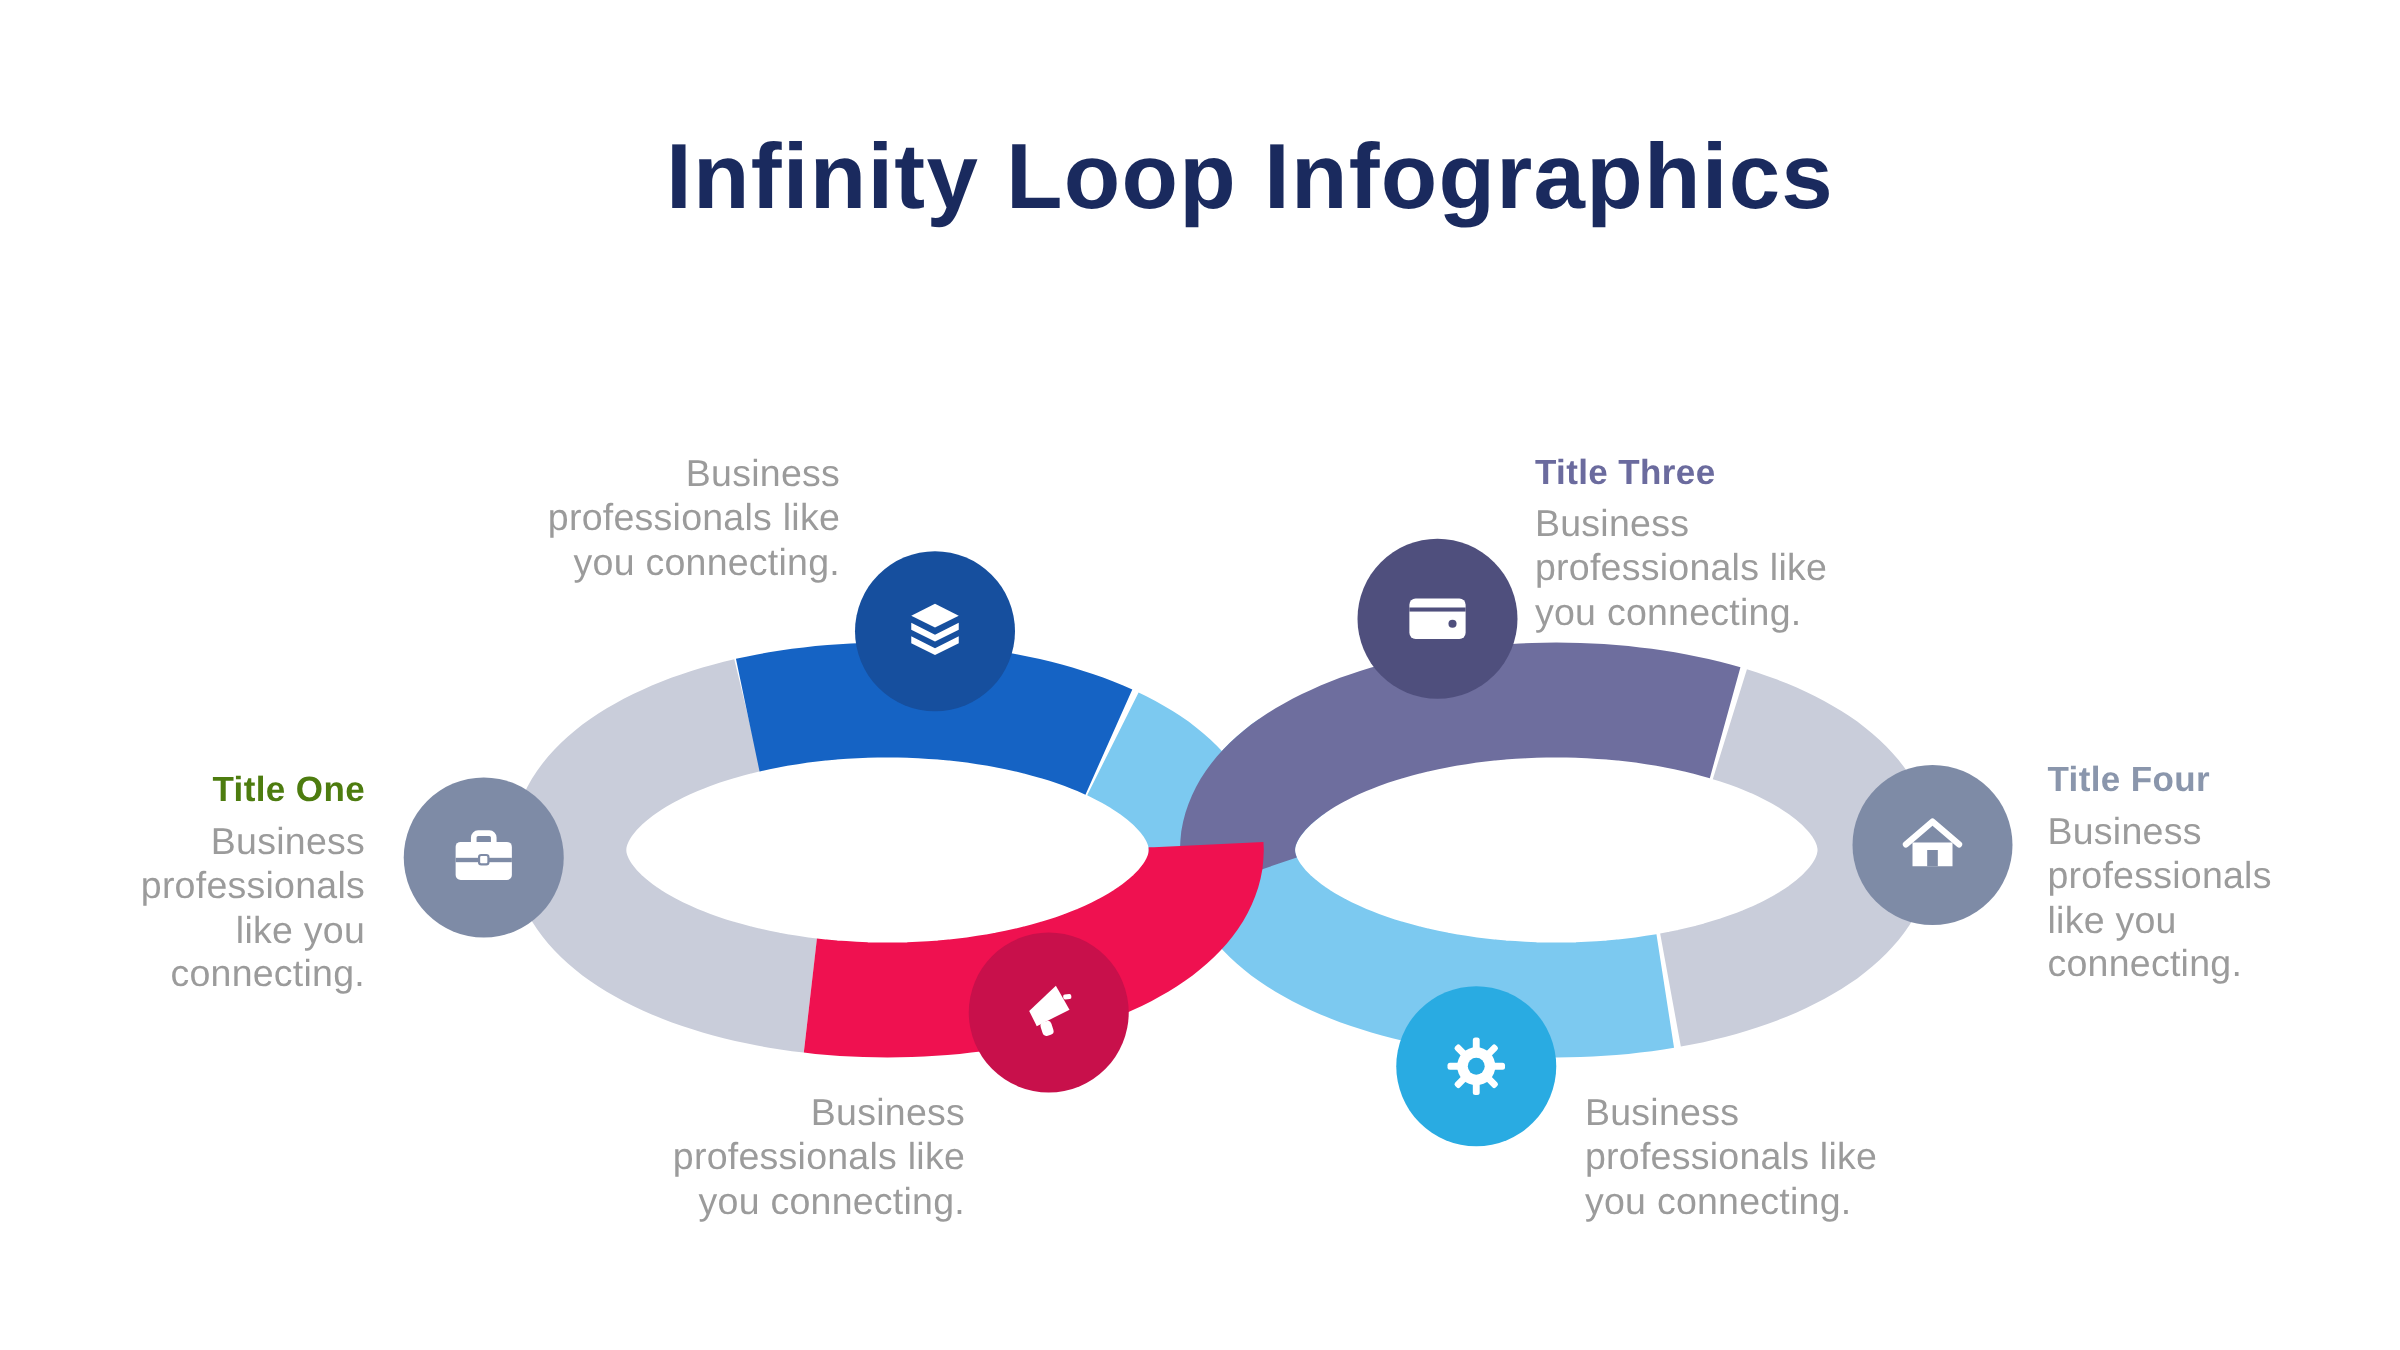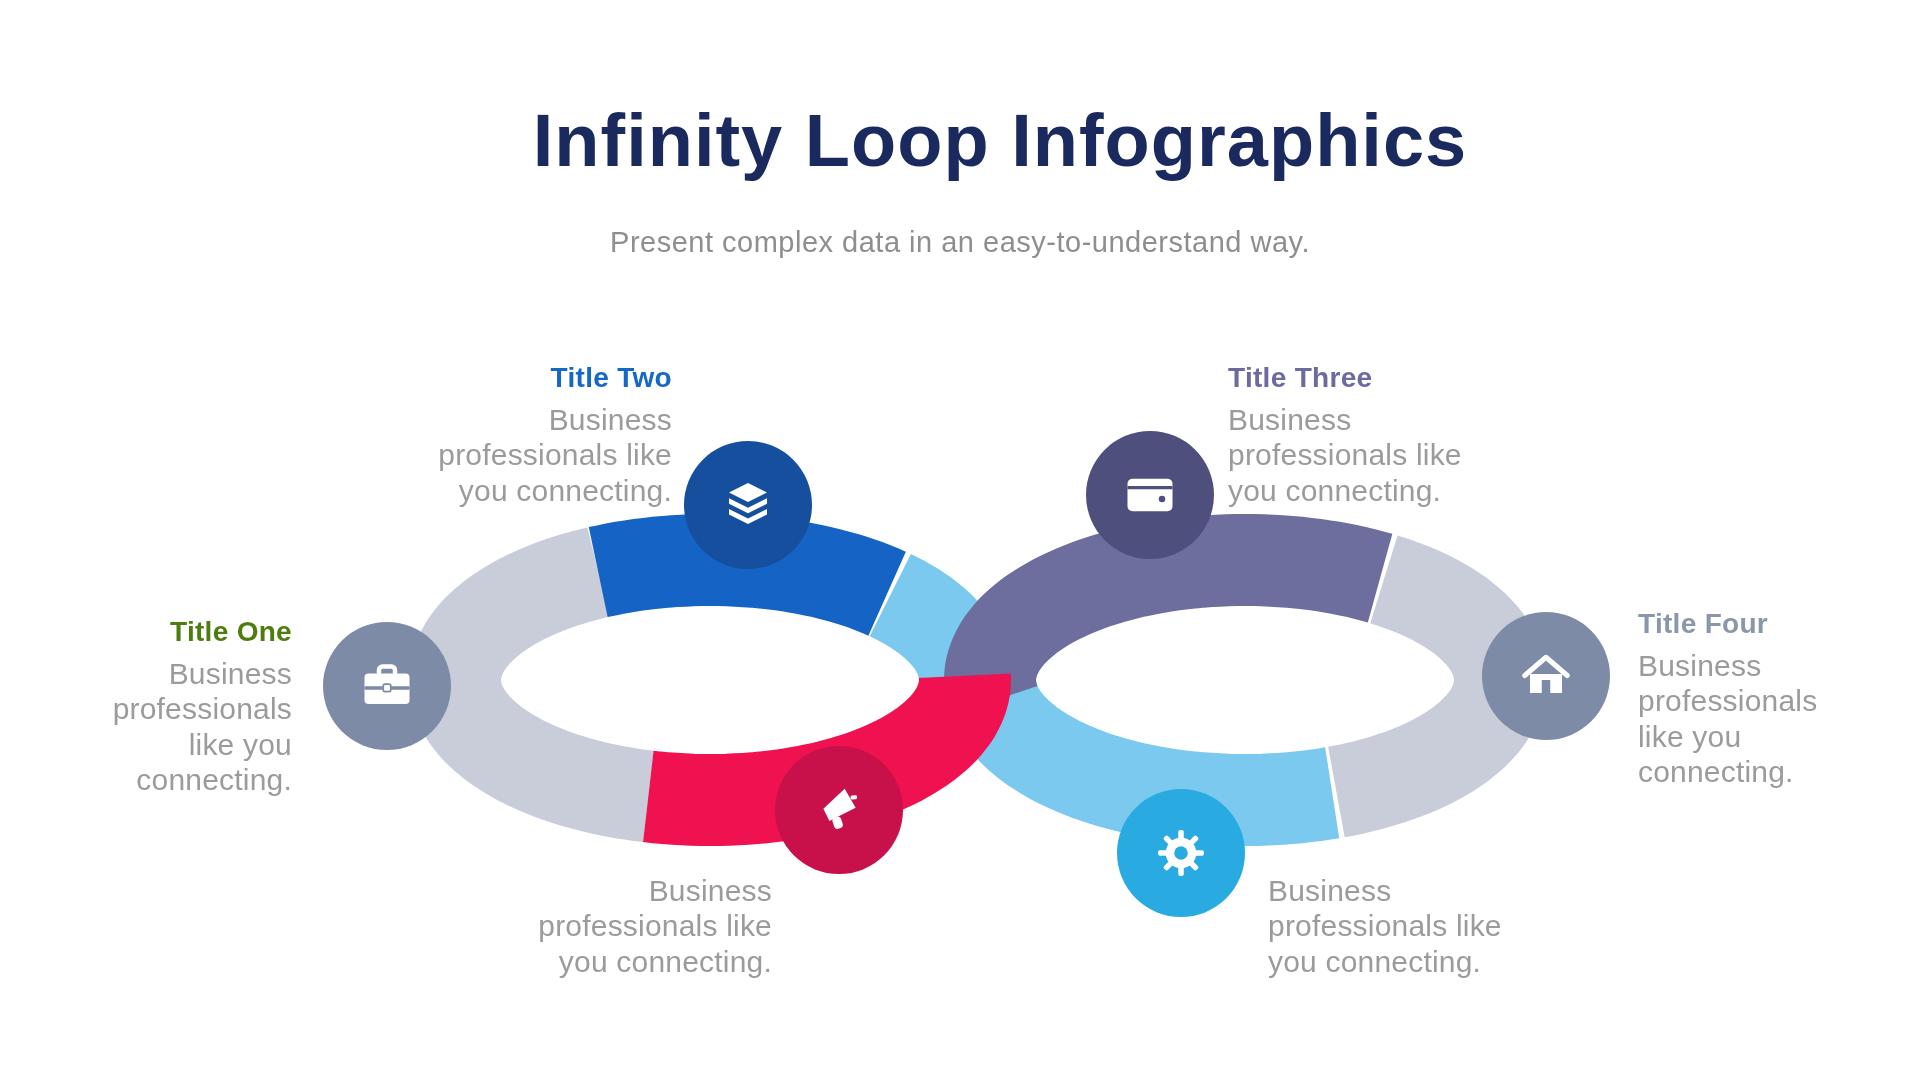--- a/index.html
+++ b/index.html
@@ -26,39 +26,37 @@
   .align-left{text-align:left;}
   .item-title{font-size:28px;font-weight:700;margin-bottom:8px;letter-spacing:0.3px;}
   .item-desc{font-size:30px;color:#9B9B9B;line-height:1.18;letter-spacing:0.2px;}
 </style>
 </head>
 <body>
 
 <div class="canvas">
 
   <div class="main-title">Infinity Loop Infographics</div>
-  <div class="subtitle">Present complex data in an easy-to-understand way.</div>
 
   <svg class="loop-svg" viewBox="0 0 1920 1080">
       <path d="M648.3,796.4 L639.7,795.4 L631.2,794.1 L622.8,792.8 L614.5,791.3 L606.3,789.6 L598.2,787.9 L590.3,786.0 L582.5,783.9 L574.9,781.8 L567.4,779.5 L560.1,777.1 L553.0,774.6 L546.1,771.9 L539.4,769.2 L532.9,766.3 L526.6,763.4 L520.5,760.3 L514.7,757.1 L509.1,753.9 L503.7,750.5 L498.6,747.1 L493.7,743.6 L489.2,740.0 L484.8,736.3 L480.8,732.6 L477.0,728.8 L473.6,725.0 L470.4,721.0 L467.5,717.1 L464.9,713.1 L462.6,709.0 L460.6,704.9 L458.9,700.8 L457.5,696.7 L456.4,692.5 L455.6,688.4 L455.2,684.2 L455.0,680.0 L455.2,675.8 L455.6,671.6 L456.4,667.5 L457.5,663.3 L458.9,659.2 L460.6,655.1 L462.6,651.0 L464.9,646.9 L467.5,642.9 L470.4,639.0 L473.6,635.0 L477.0,631.2 L480.8,627.4 L484.8,623.7 L489.2,620.0 L493.7,616.4 L498.6,612.9 L503.7,609.5 L509.1,606.1 L514.7,602.9 L520.5,599.7 L526.6,596.6 L532.9,593.7 L539.4,590.8 L546.1,588.1 L553.0,585.4 L560.1,582.9 L567.4,580.5 L574.9,578.2 L582.5,576.1 L590.3,574.0 L598.2,572.1" fill="none" stroke="#C9CDDA" stroke-width="92" stroke-linecap="butt"></path>
       <path d="M598.2,572.1 L606.3,570.4 L614.5,568.7 L622.8,567.2 L631.2,565.9 L639.7,564.6 L648.3,563.6 L657.0,562.6 L665.7,561.8 L674.5,561.2 L683.3,560.7 L692.2,560.3 L701.1,560.1 L710.0,560.0 L718.9,560.1 L727.8,560.3 L736.7,560.7 L745.5,561.2 L754.3,561.8 L763.0,562.6 L771.7,563.6 L780.3,564.6 L788.8,565.9 L797.2,567.2 L805.5,568.7 L813.7,570.4 L821.8,572.1 L829.7,574.0 L837.5,576.1 L845.1,578.2 L852.6,580.5 L859.9,582.9 L867.0,585.4 L873.9,588.1 L880.6,590.8 L887.1,593.7" fill="none" stroke="#1563C4" stroke-width="92" stroke-linecap="butt"></path>
       <path d="M890.3,595.1 L896.5,598.2 L902.5,601.3 L908.2,604.5 L913.7,607.8 L918.9,611.2 L923.9,614.6 L928.6,618.2 L933.0,621.8 L937.2,625.5 L941.1,629.3 L944.7,633.1 L948.1,637.0 L951.1,640.9 L953.9,644.9 L956.3,648.9 L958.5,653.0 L960.3,657.1 L961.9,661.2 L963.1,665.4 L964.0,669.5 L964.7,673.7 L965.0,677.9 L965.0,682.1 L964.7,686.3" fill="none" stroke="#7CC9F0" stroke-width="92" stroke-linecap="butt"></path>
       <path d="M1383.9,579.4 L1391.3,581.7 L1398.5,584.2 L1405.5,586.7 L1412.3,589.4 L1418.9,592.2 L1425.3,595.1 L1431.5,598.2 L1437.5,601.3 L1443.2,604.5 L1448.7,607.8 L1453.9,611.2 L1458.9,614.6 L1463.6,618.2 L1468.0,621.8 L1472.2,625.5 L1476.1,629.3 L1479.7,633.1 L1483.1,637.0 L1486.1,640.9 L1488.9,644.9 L1491.3,648.9 L1493.5,653.0 L1495.3,657.1 L1496.9,661.2 L1498.1,665.4 L1499.0,669.5 L1499.7,673.7 L1500.0,677.9 L1500.0,682.1 L1499.7,686.3 L1499.0,690.5 L1498.1,694.6 L1496.9,698.8 L1495.3,702.9 L1493.5,707.0 L1491.3,711.1 L1488.9,715.1 L1486.1,719.1 L1483.1,723.0 L1479.7,726.9 L1476.1,730.7 L1472.2,734.5 L1468.0,738.2 L1463.6,741.8 L1458.9,745.4 L1453.9,748.8 L1448.7,752.2 L1443.2,755.5 L1437.5,758.7 L1431.5,761.8 L1425.3,764.9 L1418.9,767.8 L1412.3,770.6 L1405.5,773.3 L1398.5,775.8 L1391.3,778.3 L1383.9,780.6 L1376.3,782.9 L1368.6,785.0 L1360.8,786.9 L1352.8,788.8 L1344.6,790.5 L1336.4,792.0" fill="none" stroke="#C9CDDA" stroke-width="92" stroke-linecap="butt"></path>
       <path d="M1332.2,792.8 L1323.8,794.1 L1315.3,795.4 L1306.7,796.4 L1298.0,797.4 L1289.3,798.2 L1280.5,798.8 L1271.7,799.3 L1262.8,799.7 L1253.9,799.9 L1245.0,800.0 L1236.1,799.9 L1227.2,799.7 L1218.3,799.3 L1209.5,798.8 L1200.7,798.2 L1192.0,797.4 L1183.3,796.4 L1174.7,795.4 L1166.2,794.1 L1157.8,792.8 L1149.5,791.3 L1141.3,789.6 L1133.2,787.9 L1125.3,786.0 L1117.5,783.9 L1109.9,781.8 L1102.4,779.5 L1095.1,777.1 L1088.0,774.6 L1081.1,771.9 L1074.4,769.2 L1067.9,766.3 L1061.6,763.4 L1055.5,760.3 L1049.7,757.1 L1044.1,753.9 L1038.7,750.5 L1033.6,747.1 L1028.7,743.6 L1024.2,740.0 L1019.8,736.3 L1015.8,732.6 L1012.0,728.8 L1008.6,725.0 L1005.4,721.0 L1002.5,717.1 L999.9,713.1 L997.6,709.0 L995.6,704.9 L993.9,700.8 L992.5,696.7 L991.4,692.5 L990.6,688.4 L990.2,684.2 L990.0,680.0 L990.2,675.8 L990.6,671.6 L991.4,667.5 L992.5,663.3 L993.9,659.2 L995.6,655.1 L997.6,651.0 L999.9,646.9 L1002.5,642.9 L1005.4,639.0 L1008.6,635.0 L1012.0,631.2 L1015.8,627.4 L1019.8,623.7 L1024.2,620.0 L1028.7,616.4 L1033.6,612.9" fill="none" stroke="#7CC9F0" stroke-width="92" stroke-linecap="butt"></path>
       <path d="M993.9,700.8 L992.5,696.7 L991.4,692.5 L990.6,688.4 L990.2,684.2 L990.0,680.0 L990.2,675.8 L990.6,671.6 L991.4,667.5 L992.5,663.3 L993.9,659.2 L995.6,655.1 L997.6,651.0 L999.9,646.9 L1002.5,642.9 L1005.4,639.0 L1008.6,635.0 L1012.0,631.2 L1015.8,627.4 L1019.8,623.7 L1024.2,620.0 L1028.7,616.4 L1033.6,612.9 L1038.7,609.5 L1044.1,606.1 L1049.7,602.9 L1055.5,599.7 L1061.6,596.6 L1067.9,593.7 L1074.4,590.8 L1081.1,588.1 L1088.0,585.4 L1095.1,582.9 L1102.4,580.5 L1109.9,578.2 L1117.5,576.1 L1125.3,574.0 L1133.2,572.1 L1141.3,570.4 L1149.5,568.7 L1157.8,567.2 L1166.2,565.9 L1174.7,564.6 L1183.3,563.6 L1192.0,562.6 L1200.7,561.8 L1209.5,561.2 L1218.3,560.7 L1227.2,560.3 L1236.1,560.1 L1245.0,560.0 L1253.9,560.1 L1262.8,560.3 L1271.7,560.7 L1280.5,561.2 L1289.3,561.8 L1298.0,562.6 L1306.7,563.6 L1315.3,564.6 L1323.8,565.9 L1332.2,567.2 L1340.5,568.7 L1348.7,570.4 L1356.8,572.1 L1364.7,574.0 L1372.5,576.1 L1380.1,578.2" fill="none" stroke="#6E6E9E" stroke-width="92" stroke-linecap="butt"></path>
       <path d="M964.8,675.8 L965.0,680.0 L964.8,684.2 L964.4,688.4 L963.6,692.5 L962.5,696.7 L961.1,700.8 L959.4,704.9 L957.4,709.0 L955.1,713.1 L952.5,717.1 L949.6,721.0 L946.4,725.0 L943.0,728.8 L939.2,732.6 L935.2,736.3 L930.8,740.0 L926.3,743.6 L921.4,747.1 L916.3,750.5 L910.9,753.9 L905.3,757.1 L899.5,760.3 L893.4,763.4 L887.1,766.3 L880.6,769.2 L873.9,771.9 L867.0,774.6 L859.9,777.1 L852.6,779.5 L845.1,781.8 L837.5,783.9 L829.7,786.0 L821.8,787.9 L813.7,789.6 L805.5,791.3 L797.2,792.8 L788.8,794.1 L780.3,795.4 L771.7,796.4 L763.0,797.4 L754.3,798.2 L745.5,798.8 L736.7,799.3 L727.8,799.7 L718.9,799.9 L710.0,800.0 L701.1,799.9 L692.2,799.7 L683.3,799.3 L674.5,798.8 L665.7,798.2 L657.0,797.4 L648.3,796.4" fill="none" stroke="#EF1150" stroke-width="92" stroke-linecap="butt"></path>
     </svg>
 
   <div class="label-block align-right" style="left:74px;top:616px;width:218px">
     <div class="item-title" style="color: #4d7c0f;">Title One</div>
     <div class="item-desc">Business professionals like you connecting.</div>
   </div>
 
   <div class="label-block align-right" style="left:412px;top:362px;width:260px">
-    <div class="item-title" style="color: rgb(21, 104, 200);">Title Two</div>
     <div class="item-desc">Business professionals like you connecting.</div>
   </div>
 
   <div class="label-block align-left" style="left:1228px;top:362px;width:260px">
     <div class="item-title" style="color: rgb(107, 107, 158);">Title Three</div>
     <div class="item-desc">Business professionals like you connecting.</div>
   </div>
 
   <div class="label-block align-left" style="left:1638px;top:608px;width:218px">
     <div class="item-title" style="color: rgb(138, 150, 172);">Title Four</div>

